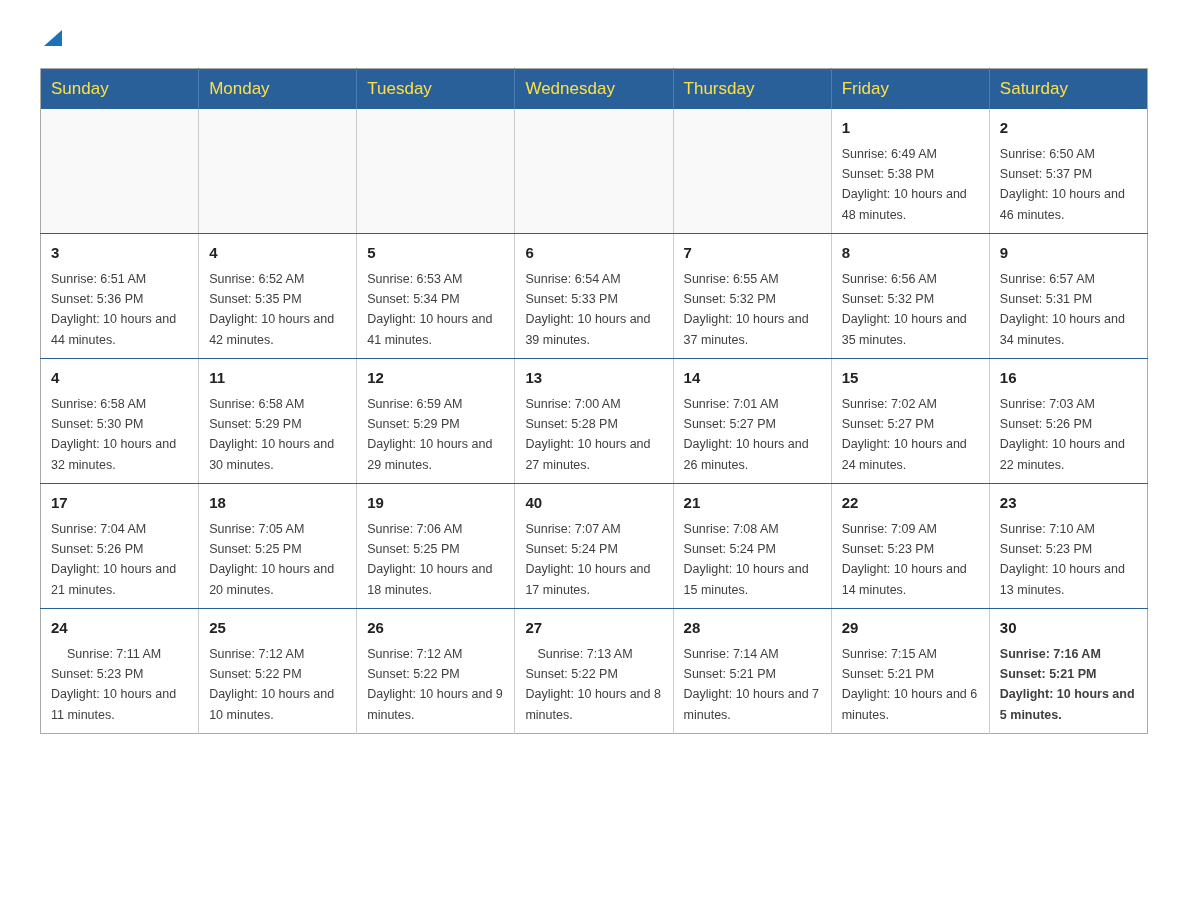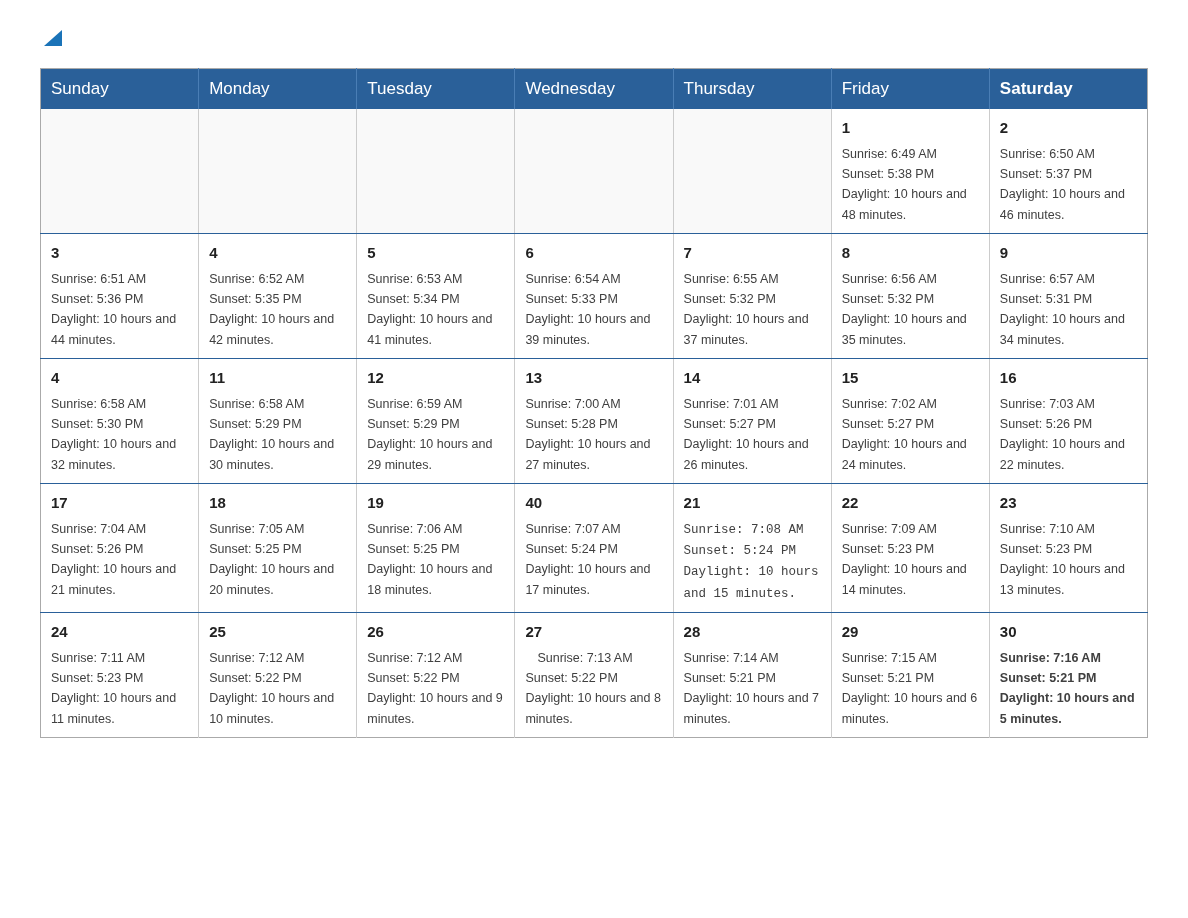--- a/index.html
+++ b/index.html
@@ -40,30 +40,29 @@
       color: #444;
       margin-top: 4px;
     }
     .calendar-table {
       width: 100%;
       border-collapse: collapse;
       border: 1px solid #aaa;
     }
     .calendar-table th {
       background-color: #2a6099;
-      color: #ffffff;
+      color: #fde047;
       text-align: left;
       padding: 10px 10px;
       font-size: 17px;
       font-weight: normal;
       border-right: 1px solid #4a7eb5;
     }
     .calendar-table th:last-child {
       border-right: none;
-      font-weight: bold;
     }
     .calendar-table td {
       vertical-align: top;
       padding: 8px 10px;
       border-right: 1px solid #ccc;
       border-bottom: 1px solid #2a6099;
       width: 14.28%;
       min-height: 110px;
       font-size: 13px;
       color: #333;
@@ -198,32 +197,32 @@
 Daylight: 10 hours and 21 minutes.</span></td>
         <td><span class="day-number">18</span><span class="day-info" style="white-space: pre-line;">Sunrise: 7:05 AM
 Sunset: 5:25 PM
 Daylight: 10 hours and 20 minutes.</span></td>
         <td><span class="day-number">19</span><span class="day-info" style="white-space: pre-line;">Sunrise: 7:06 AM
 Sunset: 5:25 PM
 Daylight: 10 hours and 18 minutes.</span></td>
         <td><span class="day-number">40</span><span class="day-info" style="white-space: pre-line;">Sunrise: 7:07 AM
 Sunset: 5:24 PM
 Daylight: 10 hours and 17 minutes.</span></td>
-        <td><span class="day-number">21</span><span class="day-info" style="white-space: pre-line; font-family: Liberation Mono, monospace;">Sunrise: 7:08 AM
+        <td><span class="day-number">21</span><span class="day-info" style="white-space: pre-line;">Sunrise: 7:08 AM
 Sunset: 5:24 PM
 Daylight: 10 hours and 15 minutes.</span></td>
         <td><span class="day-number">22</span><span class="day-info" style="white-space: pre-line;">Sunrise: 7:09 AM
 Sunset: 5:23 PM
 Daylight: 10 hours and 14 minutes.</span></td>
         <td><span class="day-number">23</span><span class="day-info" style="white-space: pre-line;">Sunrise: 7:10 AM
 Sunset: 5:23 PM
 Daylight: 10 hours and 13 minutes.</span></td>
       </tr>
       <tr>
-        <td><span class="day-number">24</span><span class="day-info" style="white-space: pre-line;">Sunrise: 7:11 AM
+        <td><span class="day-number">24</span><span class="day-info" style="white-space: pre-line; margin-left: 16px;">Sunrise: 7:11 AM
 Sunset: 5:23 PM
 Daylight: 10 hours and 11 minutes.</span></td>
         <td><span class="day-number">25</span><span class="day-info" style="white-space: pre-line;">Sunrise: 7:12 AM
 Sunset: 5:22 PM
 Daylight: 10 hours and 10 minutes.</span></td>
         <td><span class="day-number">26</span><span class="day-info" style="white-space: pre-line;">Sunrise: 7:12 AM
 Sunset: 5:22 PM
 Daylight: 10 hours and 9 minutes.</span></td>
         <td><span class="day-number">27</span><span class="day-info" style="white-space: pre-line; margin-left: 12px;">Sunrise: 7:13 AM
 Sunset: 5:22 PM

